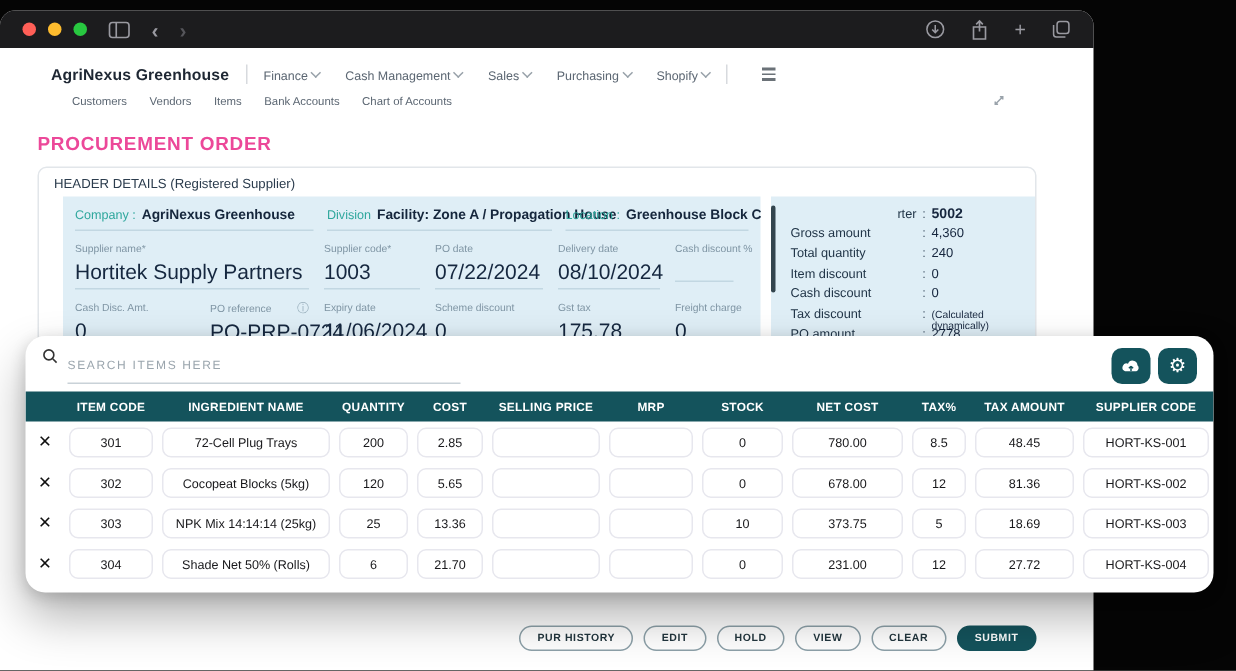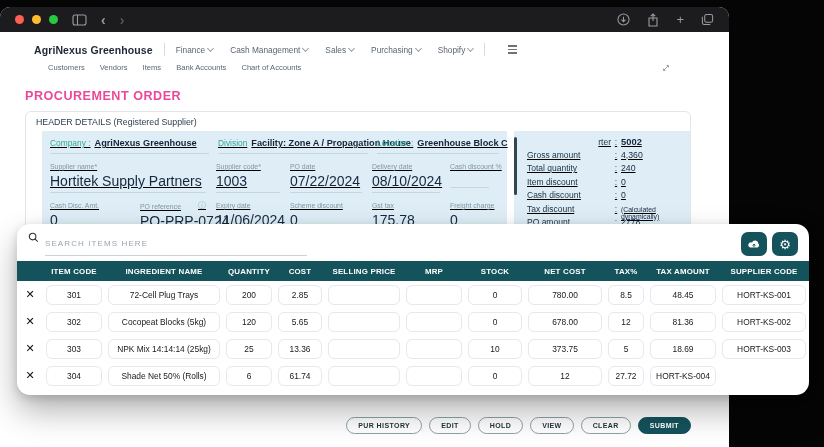--- a/index.html
+++ b/index.html
@@ -31,21 +31,21 @@
   .submenu{display:flex;gap:15px;margin:7px 0 0 48px;}
   .submenu span{font-size:7.6px;color:#5b6672;}
   .expand{position:absolute;right:58px;top:52px;}
 
   
   .ptitle{margin:17px 0 0 25px;font-size:12.6px;font-weight:700;color:#ec4899;letter-spacing:.5px;}
 
   
   .details{position:absolute;left:25px;top:104px;width:666px;height:124px;border:1px solid #e2e6ea;border-radius:6px;background:#fff;box-sizing:border-box;}
   .details-title{padding:5px 10px 4px;font-size:8.8px;color:#2b3c4d;}
-  .details-body{display:flex;gap:7px;padding-left:16px;text-decoration:underline;}
+  .details-body{display:flex;gap:7px;padding-left:16px;}
   .panel-left{width:465px;background:#dfeef6;padding:7px 8px;box-sizing:border-box;height:103px;}
   .panel-right{width:192px;background:#dfeef6;position:relative;padding:5px 8px 0 13px;box-sizing:border-box;height:103px;}
   .panel-right .scrollbar{position:absolute;left:0;top:6px;width:3px;height:58px;background:#33454e;border-radius:2px;}
 
   .info-band{display:flex;gap:9px;}
   .info-item{border-bottom:1px solid #c2d7e2;padding-bottom:5px;display:flex;align-items:baseline;gap:4px;}
   .info-item.i1{width:160px}.info-item.i2{width:150px}.info-item.i3{width:122px}
   .info-lbl{font-size:8.4px;color:#2fa79d;white-space:nowrap;}
   .info-val{font-size:9.2px;color:#15263c;font-weight:600;white-space:nowrap;}
 
@@ -389,24 +389,25 @@
       <span class="cellbox">5</span>
       <span class="cellbox">18.69</span>
       <span class="cellbox">HORT-KS-003</span>
     </div>
 
     <div class="grid12 trow">
       <span class="xcell">✕</span>
       <span class="cellbox">304</span>
       <span class="cellbox">Shade Net 50% (Rolls)</span>
       <span class="cellbox">6</span>
-      <span class="cellbox">61.74</span>
+      <span class="cellbox">21.70</span>
       <span class="cellbox"></span>
       <span class="cellbox"></span>
       <span class="cellbox">0</span>
+      <span class="cellbox">231.00</span>
       <span class="cellbox">12</span>
       <span class="cellbox">27.72</span>
       <span class="cellbox">HORT-KS-004</span>
     </div>
     <div class="card-pad"></div>
   </div>
 
 </div>
 
 </body></html>

